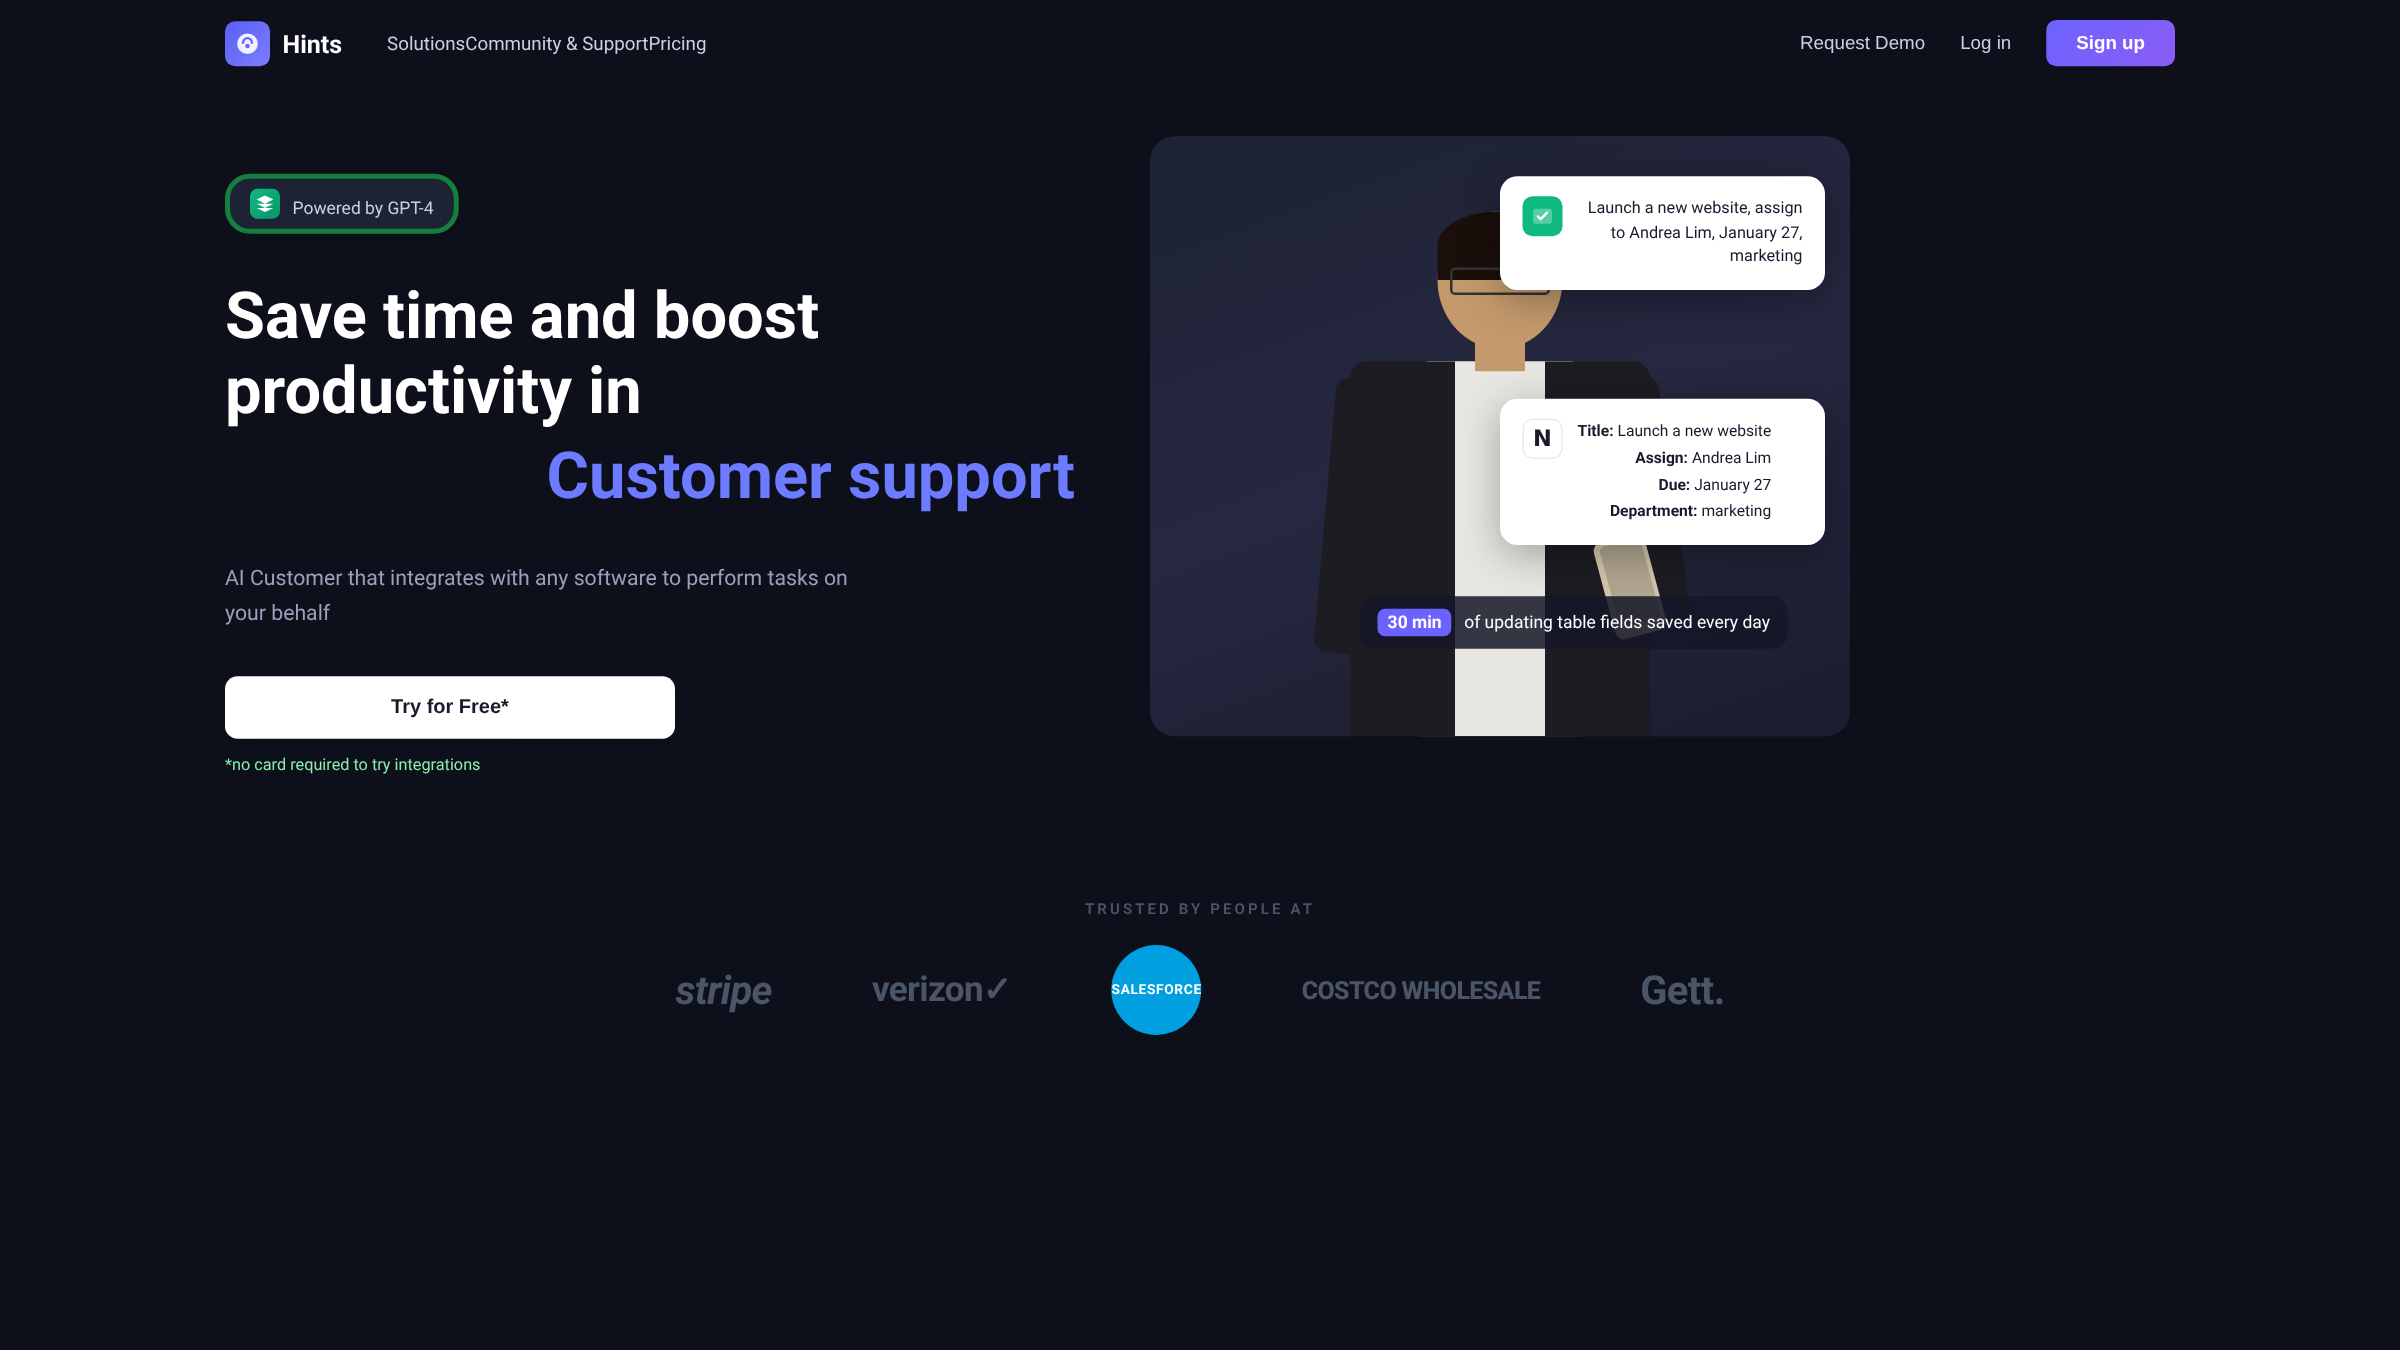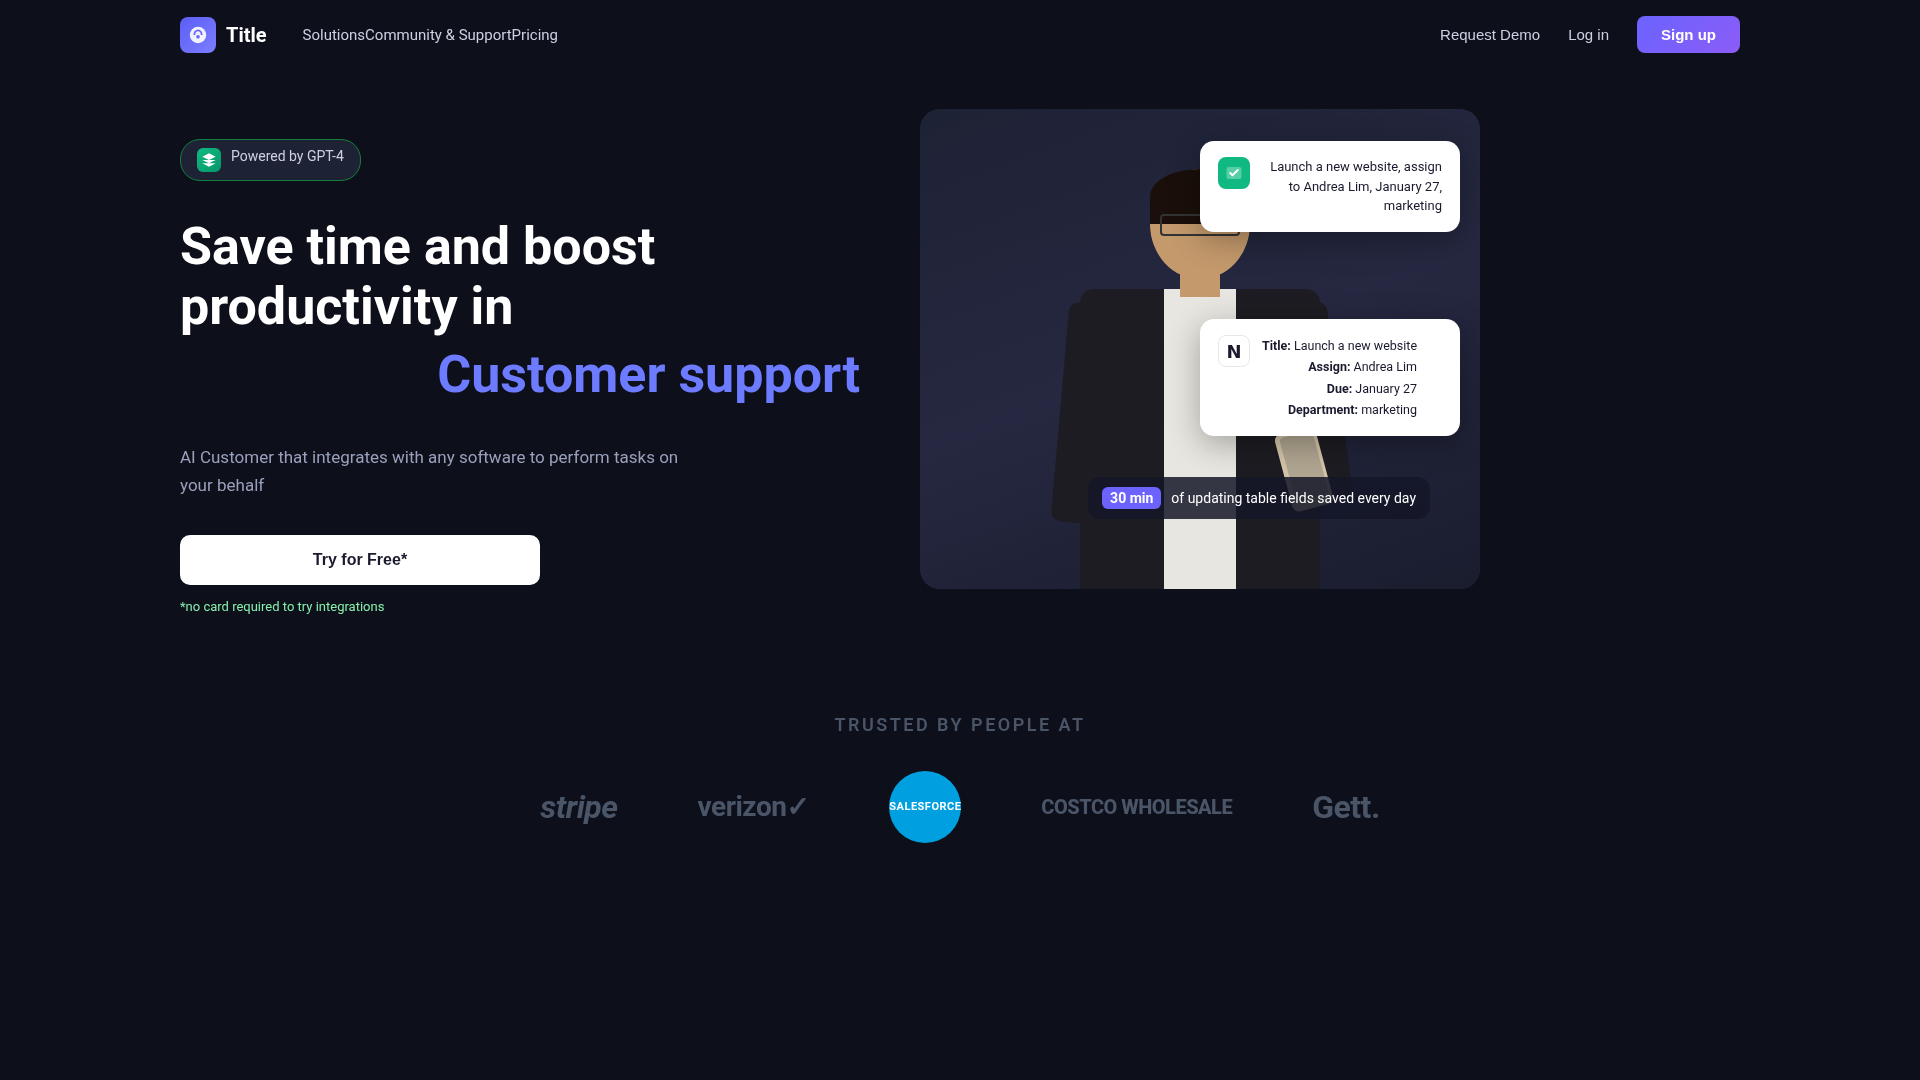--- a/index.html
+++ b/index.html
@@ -112,24 +112,24 @@
     }
 
     .hero-left {
       flex: 1;
       max-width: 680px;
       padding-top: 30px;
     }
 
     .gpt-badge {
       display: inline-flex;
-      align-items: flex-start;
+      align-items: flex-end;
       gap: 10px;
       background: #1e2235;
-      border: 1px solid #15803d;
+      border: 4px solid #15803d;
       border-radius: 20px;
       padding: 8px 16px;
       margin-bottom: 36px;
     }
 
     .gpt-badge-icon {
       width: 24px;
       height: 24px;
       background: linear-gradient(135deg, #10b981, #059669);
       border-radius: 6px;
@@ -305,26 +305,26 @@
       color: #ffffff;
     }
 
     
     .trusted-section {
       padding: 40px 180px 60px;
       text-align: center;
     }
 
     .trusted-label {
-      font-size: 18px;
+      font-size: 12px;
       font-weight: 600;
       letter-spacing: 2.5px;
       color: #4a5568;
       text-transform: uppercase;
-      margin-bottom: 36px;
+      margin-bottom: 22px;
     }
 
     .logos-row {
       display: flex;
       align-items: center;
       justify-content: center;
       gap: 80px;
     }
 
     .company-logo {
@@ -359,21 +359,21 @@
 <nav class="navbar">
   <div class="nav-left">
     <div class="logo-group">
       <div class="logo-icon">
         <svg viewBox="0 0 24 24" fill="none" xmlns="http://www.w3.org/2000/svg">
           <circle cx="12" cy="12" r="9" fill="white" fill-opacity="0.9"></circle>
           <path d="M8 12 C8 9 10 7 12 7 C14 7 16 9 16 12" stroke="#6c63ff" stroke-width="2" fill="none"></path>
           <circle cx="12" cy="14" r="2" fill="#6c63ff"></circle>
         </svg>
       </div>
-      <span class="logo-text">Title</span>
+      <span class="logo-text">Hints</span>
     </div>
     <div class="nav-links">
       <a class="nav-link">Solutions</a>
       <a class="nav-link">Community &amp; Support</a>
       <a class="nav-link">Pricing</a>
     </div>
   </div>
   <div class="nav-right">
     <button class="request-demo-btn nav-text-btn">Request Demo</button>
     <button class="nav-text-btn">Log in</button>

